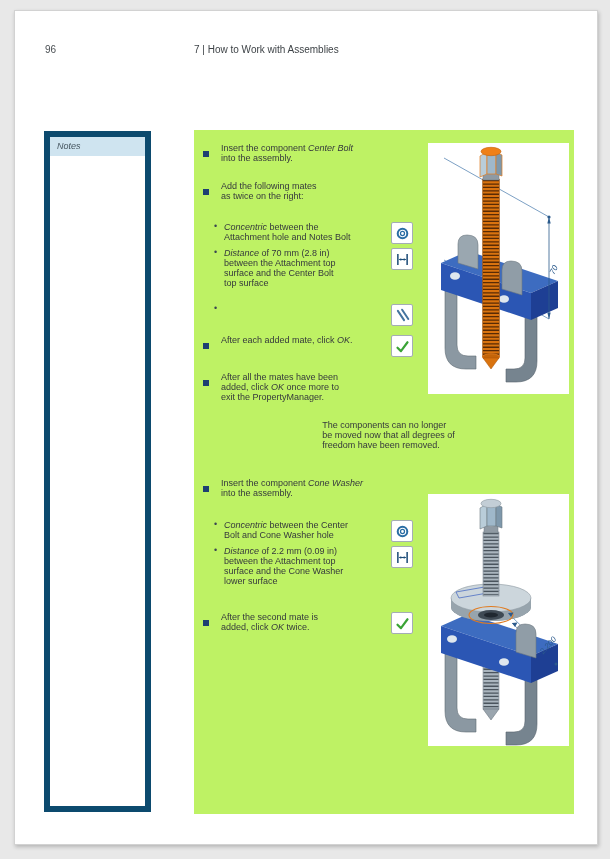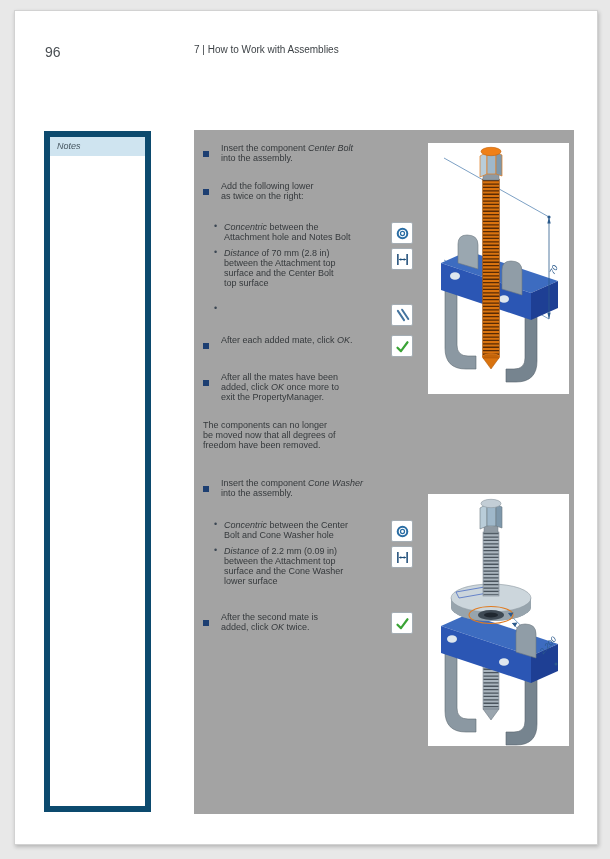--- a/index.html
+++ b/index.html
@@ -9,40 +9,40 @@
     font-family:"Liberation Sans","DejaVu Sans",sans-serif;
     overflow:hidden;
   }
   .page{
     position:absolute;left:14px;top:10px;width:584px;height:835px;
     background:#ffffff;border:1px solid #d2d2d2;box-sizing:border-box;
     box-shadow:1px 2px 4px rgba(0,0,0,0.22);
   }
   .page-number{
     position:absolute;left:30px;top:33px;
-    font-size:14px;color:#4a4f53;text-align:center;
+    font-size:10px;color:#4a4f53;text-align:center;
   }
   .chapter-header{
     position:absolute;left:179px;top:33px;
     font-size:10px;font-weight:normal;color:#3e4347;
   }
   
   .notes-box{
     position:absolute;left:29px;top:120px;width:107px;height:681px;
     background:#ffffff;border:6px solid #0c4a6e;box-sizing:border-box;
   }
   .notes-header{
     height:19px;background:#cfe4f0;
     font-size:9px;font-style:italic;color:#45555f;
     padding:4px 0 0 7px;box-sizing:border-box;
   }
   
   .content-panel{
     position:absolute;left:179px;top:119px;width:380px;height:684px;
-    background:#a3a3a3;box-sizing:border-box;
+    background:#bef264;box-sizing:border-box;
   }
   .instruction-list{padding:13px 0 0 9px;}
   .item{position:relative;display:flex;}
   .item .txt{font-size:9px;line-height:10px;color:#35393c;}
   .item .ln{white-space:nowrap;}
   .item .marker{flex:0 0 18px;box-sizing:border-box;}
   .item.sub .marker{flex:0 0 21px;padding-left:11px;font-size:9px;line-height:9px;color:#3a4653;}
   .sq{display:inline-block;width:6px;height:6px;background:#1d3f72;margin-top:2px;}
   .mate-icon{
     position:absolute;left:188px;top:0;width:22px;height:22px;
@@ -77,21 +77,21 @@
         <div class="item bullet" style="margin-top: 0px;">
           <span class="marker"><span class="sq"></span></span>
           <div class="txt">
             <div class="ln">Insert the component <i>Center Bolt</i></div>
             <div class="ln">into the assembly.</div>
           </div>
         </div>
         <div class="item bullet" style="margin-top: 18px;">
           <span class="marker"><span class="sq"></span></span>
           <div class="txt">
-            <div class="ln">Add the following lower</div>
+            <div class="ln">Add the following mates</div>
             <div class="ln">as twice on the right:</div>
           </div>
         </div>
         <div class="item sub" style="margin-top: 21px;">
           <span class="marker">•</span>
           <div class="txt">
             <div class="ln"><i>Concentric</i> between the</div>
             <div class="ln">Attachment hole and Notes Bolt</div>
           </div>
           <span class="mate-icon">
@@ -140,21 +140,21 @@
           </span>
         </div>
         <div class="item bullet" style="margin-top: 19px;">
           <span class="marker"><span class="sq"></span></span>
           <div class="txt">
             <div class="ln">After all the mates have been</div>
             <div class="ln">added, click <i>OK</i> once more to</div>
             <div class="ln">exit the PropertyManager.</div>
           </div>
         </div>
-        <div class="item para" style="margin-top: 18px;">
+        <div class="item para" style="margin-top: 18px; justify-content: center;">
           <div class="txt">
             <div class="ln">The components can no longer</div>
             <div class="ln">be moved now that all degrees of</div>
             <div class="ln">freedom have been removed.</div>
           </div>
         </div>
         <div class="item bullet" style="margin-top: 28px;">
           <span class="marker"><span class="sq"></span></span>
           <div class="txt">
             <div class="ln">Insert the component <i>Cone Washer</i></div>

